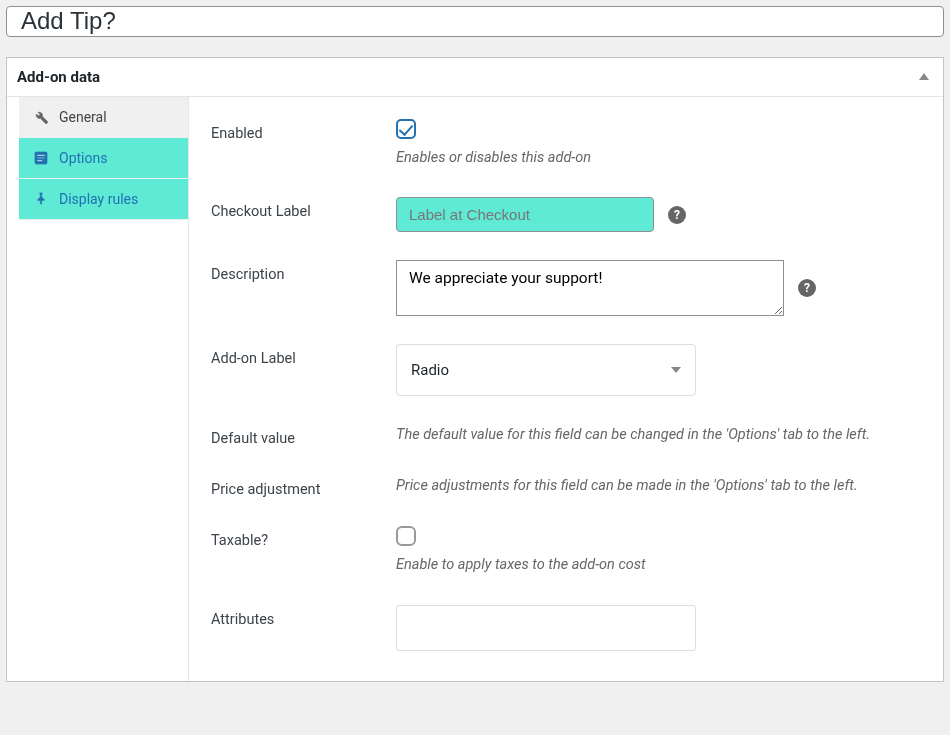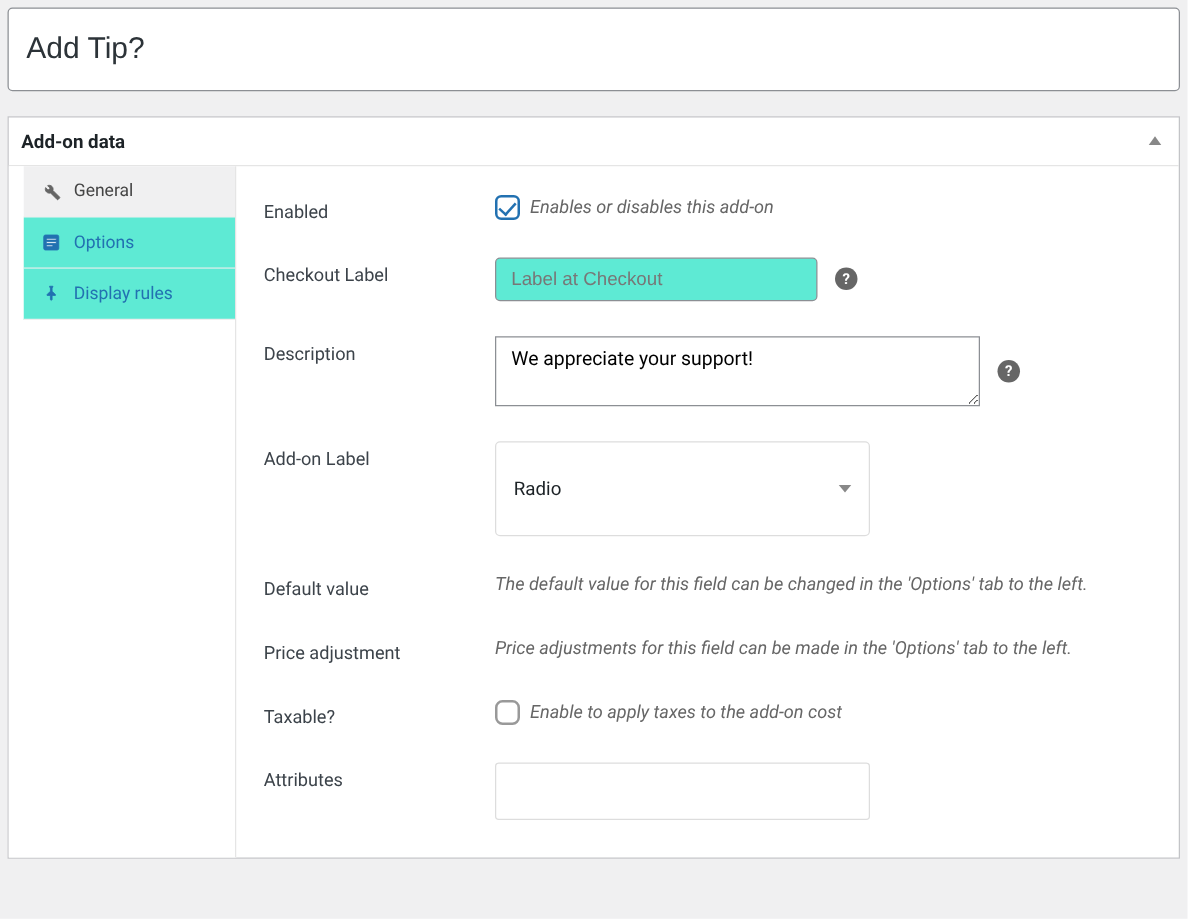--- a/index.html
+++ b/index.html
@@ -5,21 +5,21 @@
   * { box-sizing: border-box; margin: 0; padding: 0; }
   body {
     font-family: -apple-system, BlinkMacSystemFont, "Segoe UI", Roboto, sans-serif;
     background: #f0f0f1;
     padding: 6px;
     font-size: 14px;
     color: #1d2327;
   }
   .title-input {
     width: 100%;
-    padding: 18px 14px;
+    padding: 0 14px;
     font-size: 24px;
     font-weight: 400;
     border: 1px solid #8c8f94;
     border-radius: 4px;
     background: #fff;
     color: #2c3338;
     line-height: 1.2;
     outline: none;
   }
   .panel {
@@ -88,20 +88,21 @@
   .label-col {
     width: 185px;
     min-width: 185px;
     padding-top: 6px;
     font-size: 14.5px;
     color: #3c434a;
   }
   .field-col {
     flex: 1;
     display: flex;
+    flex-direction: column;
     gap: 8px;
   }
   .field-line {
     display: flex;
     align-items: center;
     gap: 14px;
   }
   .help-text {
     font-style: italic;
     color: #666;
@@ -161,21 +162,21 @@
     padding: 8px 12px;
     border: 1px solid #8c8f94;
     border-radius: 0;
     font-size: 15.5px;
     font-family: inherit;
     resize: both;
     outline: none;
   }
   .select {
     width: 300px;
-    padding: 28px 14px;
+    padding: 16px 14px;
     border: 1px solid #ddd;
     border-radius: 4px;
     font-size: 15px;
     background: #fff;
     display: flex;
     align-items: center;
     justify-content: space-between;
     cursor: pointer;
   }
   .select-caret {

